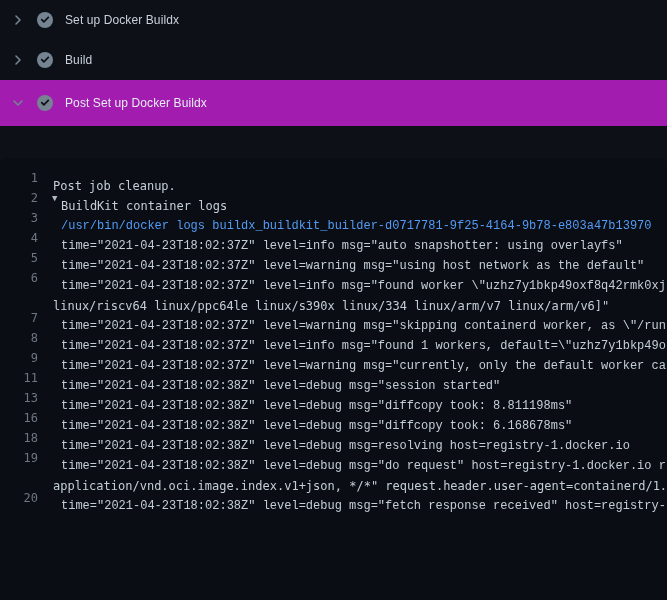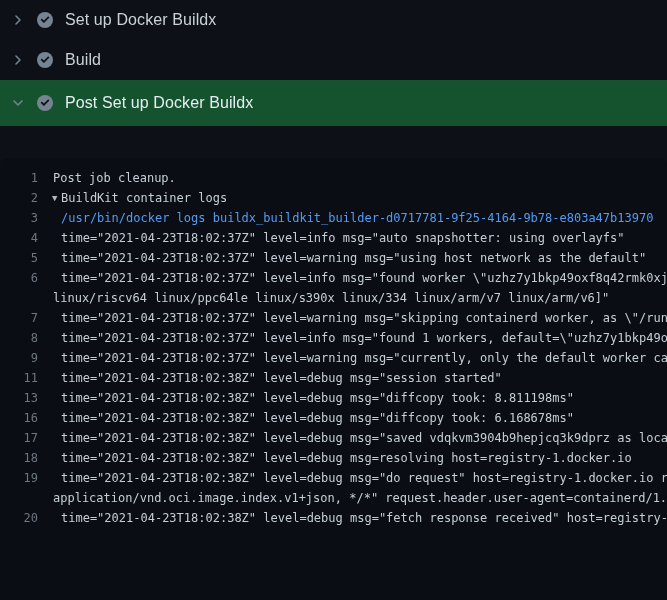--- a/index.html
+++ b/index.html
@@ -13,37 +13,37 @@
   }
   
   .steps { position: absolute; top: 0; left: 0; width: 667px; }
   .step-row {
     height: 40px;
     display: flex; align-items: center;
     padding-left: 10px;
     box-sizing: border-box;
     cursor: pointer;
   }
-  .step-row.expanded { background: #14532d; height: 46px; }
+  .step-row.expanded { background: #a21caf; height: 46px; }
   .chev {
     width: 16px; height: 16px;
     display: inline-flex; align-items: center; justify-content: center;
     flex: 0 0 16px;
   }
   .chev svg { display: block; }
   .chev-down { display: none; }
   .step-row.expanded .chev-down { display: block; }
   .check {
     width: 16px; height: 16px;
     margin-left: 11px;
     flex: 0 0 16px;
   }
   .step-label {
     margin-left: 12px;
-    font-size: 16px;
+    font-size: 12px;
     color: #c9d1d9;
     letter-spacing: 0.1px;
   }
   .step-row.expanded .step-label { color: #e6edf3; }
   
   .log-area {
     position: absolute;
     top: 158px; left: 0;
     width: 667px; height: 442px;
     background: #0a0e14;
@@ -54,23 +54,23 @@
     font-family: "DejaVu Sans Mono", "Liberation Mono", monospace;
     font-size: 12px;
   }
   .log-line { position: relative; height: 20px; line-height: 20px; white-space: pre; }
   .ln {
     position: absolute; left: 0; top: 0;
     width: 38px; text-align: right;
     color: #6e7681;
     cursor: pointer;
   }
-  .txt { position: absolute; top: 0; color: #c5ced6; white-space: pre; text-align: center; }
+  .txt { position: absolute; top: 8px; color: #c5ced6; white-space: pre; text-align: center; }
   .indent-base .txt { left: 53px; }
-  .indent-group .txt { left: 61px; }
+  .indent-group .txt { left: 61px; font-family: Liberation Mono, monospace; }
   .log-line.cmd .txt { color: #539bf5; }
   .tri {
     position: absolute; left: 52px; top: 0;
     font-size: 9px; color: #aeb8c2;
     cursor: pointer;
   }
   .log-line.group .txt { left: 61px; }
 </style>
 </head>
 <body>
@@ -202,25 +202,20 @@
   </div>
 
 
 
   <div class="log-line indent-group">
     <span class="ln">16</span>
     
     <span class="txt">time="2021-04-23T18:02:38Z" level=debug msg="diffcopy took: 6.168678ms"</span>
   </div>
 
-  <div class="log-line indent-group">
-    <span class="ln">17</span>
-    
-    <span class="txt">time="2021-04-23T18:02:38Z" level=debug msg="saved vdqkvm3904b9hepjcq3k9dprz as loca</span>
-  </div>
 
   <div class="log-line indent-group">
     <span class="ln">18</span>
     
     <span class="txt">time="2021-04-23T18:02:38Z" level=debug msg=resolving host=registry-1.docker.io</span>
   </div>
 
   <div class="log-line indent-group">
     <span class="ln">19</span>
     

